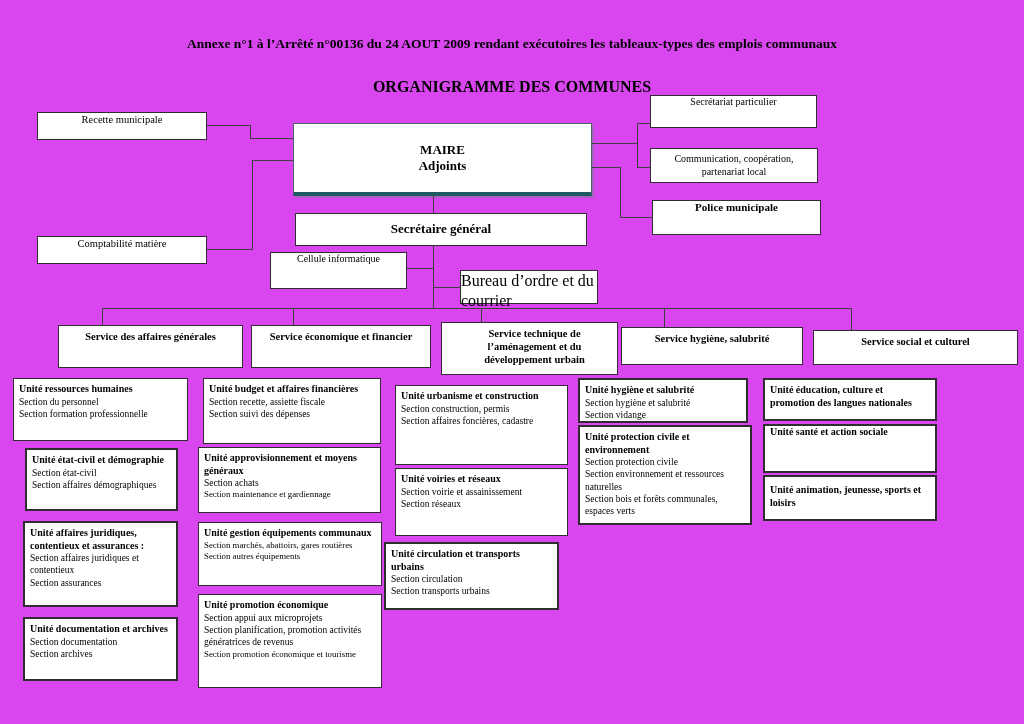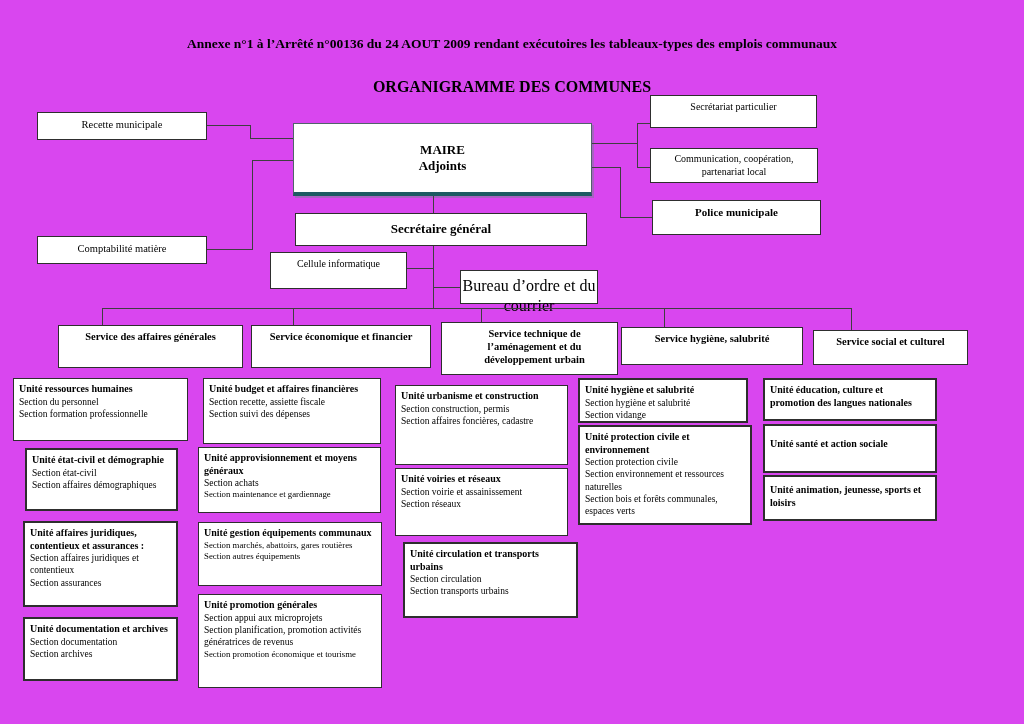--- a/index.html
+++ b/index.html
@@ -13,21 +13,21 @@
   }
   .chart-title{
     position:absolute;top:78px;left:0;width:1024px;text-align:center;
     font-weight:bold;font-size:16px;
   }
   .box{
     position:absolute;border:1px solid #2e2e2e;background:#fff;
     box-sizing:border-box;font-size:10.5px;line-height:1.25;
   }
   .thick{border-width:2px;}
-  .center-top{display:flex;justify-content:center;align-items:flex-start;padding-top:5px;text-align:center;}
+  .center-top{display:flex;justify-content:center;align-items:flex-start;text-align:left;}
   .center-mid{display:flex;flex-direction:column;justify-content:center;align-items:center;text-align:center;}
   .bold{font-weight:bold;}
   .maire{
     border:1px solid #51626b;border-bottom:4px solid #1d5a62;
     box-shadow:2px 2px 0 rgba(110,130,140,.45);
     font-size:13px;font-weight:bold;
   }
   .sg{font-size:13px;font-weight:bold;}
   .svc{font-weight:bold;font-size:10.5px;padding:4px 6px 0 6px;text-align:center;box-sizing:border-box;margin-left:48px;}
   .unit{padding:4px 5px;}
@@ -87,21 +87,21 @@
   </div>
   <div class="box svc" style="left:203px;top:325px;width:180px;height:43px">
     <span>Service économique et financier</span>
   </div>
   <div class="box svc" style="left:393px;top:322px;width:177px;height:53px;padding-left:22px;padding-right:12px">
     <span>Service technique de l’aménagement et du développement urbain</span>
   </div>
   <div class="box svc" style="left:573px;top:327px;width:182px;height:38px">
     <span>Service hygiène, salubrité</span>
   </div>
-  <div class="box svc" style="left:765px;top:330px;width:155px;height:35px;">
+  <div class="box svc" style="left:765px;top:330px;width:205px;height:35px;">
     <span>Service social et culturel</span>
   </div>
 
   <div class="box unit" style="left:13px;top:378px;width:175px;height:63px">
     <div class="unit-title">Unité ressources humaines</div>
     <div class="unit-section">Section du personnel</div>
     <div class="unit-section">Section formation professionnelle</div>
   </div>
   <div class="box unit thick" style="left:25px;top:448px;width:153px;height:63px">
     <div class="unit-title">Unité état-civil et démographie</div>
@@ -128,58 +128,58 @@
     <div class="unit-title">Unité approvisionnement et moyens généraux</div>
     <div class="unit-section">Section achats</div>
     <div class="unit-section small">Section maintenance et gardiennage</div>
   </div>
   <div class="box unit" style="left:198px;top:522px;width:184px;height:64px">
     <div class="unit-title">Unité gestion équipements communaux</div>
     <div class="unit-section small">Section marchés, abattoirs, gares routières</div>
     <div class="unit-section small">Section autres équipements</div>
   </div>
   <div class="box unit" style="left:198px;top:594px;width:184px;height:94px">
-    <div class="unit-title">Unité promotion générales</div>
+    <div class="unit-title">Unité promotion économique</div>
     <div class="unit-section">Section appui aux microprojets</div>
     <div class="unit-section">Section planification, promotion activités génératrices de revenus</div>
     <div class="unit-section small">Section promotion économique et tourisme</div>
   </div>
 
   <div class="box unit" style="left:395px;top:385px;width:173px;height:80px">
     <div class="unit-title">Unité urbanisme et construction</div>
     <div class="unit-section">Section construction, permis</div>
     <div class="unit-section">Section affaires foncières, cadastre</div>
   </div>
   <div class="box unit" style="left:395px;top:468px;width:173px;height:68px">
     <div class="unit-title">Unité voiries et réseaux</div>
     <div class="unit-section">Section voirie et assainissement</div>
     <div class="unit-section">Section réseaux</div>
   </div>
-  <div class="box unit thick" style="left:403px;top:542px;width:175px;height:76px">
+  <div class="box unit thick" style="left:384px;top:542px;width:175px;height:68px">
     <div class="unit-title">Unité circulation et transports urbains</div>
     <div class="unit-section">Section circulation</div>
     <div class="unit-section">Section transports urbains</div>
   </div>
 
   <div class="box unit thick" style="left:578px;top:378px;width:170px;height:45px">
     <div class="unit-title">Unité hygiène et salubrité</div>
     <div class="unit-section">Section hygiène et salubrité</div>
     <div class="unit-section">Section vidange</div>
   </div>
   <div class="box unit thick" style="left:578px;top:425px;width:174px;height:100px">
     <div class="unit-title">Unité protection civile et environnement</div>
     <div class="unit-section">Section protection civile</div>
     <div class="unit-section">Section environnement et ressources naturelles</div>
     <div class="unit-section">Section bois et forêts communales, espaces verts</div>
   </div>
 
   <div class="box unit thick" style="left:763px;top:378px;width:174px;height:43px">
     <div class="unit-title">Unité éducation, culture et promotion des langues nationales</div>
   </div>
-  <div class="box unit thick" style="left:763px;top:424px;width:174px;height:49px;padding-top:12px">
+  <div class="box unit thick" style="left:763px;top:424px;width:174px;height:49px;padding-top:0">
     <div class="unit-title">Unité santé et action sociale</div>
   </div>
   <div class="box unit thick" style="left:763px;top:475px;width:174px;height:46px;padding-top:7px">
     <div class="unit-title">Unité animation, jeunesse, sports et loisirs</div>
   </div>
 
   <div class="hline" style="left:207px;top:125px;width:44px"></div>
   <div class="vline" style="left:250px;top:125px;height:14px"></div>
   <div class="hline" style="left:250px;top:138px;width:43px"></div>
   <div class="hline" style="left:252px;top:160px;width:41px"></div>

